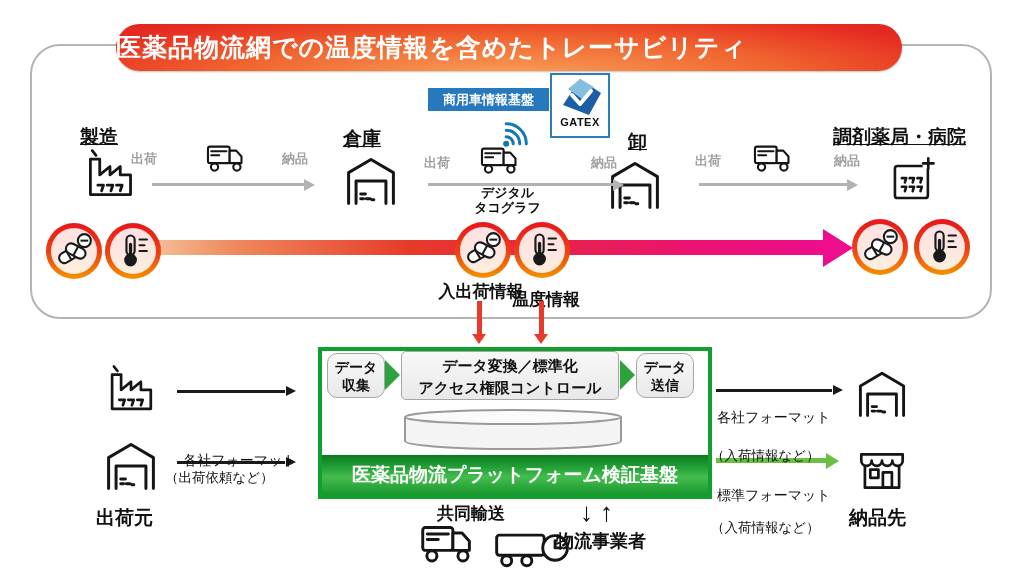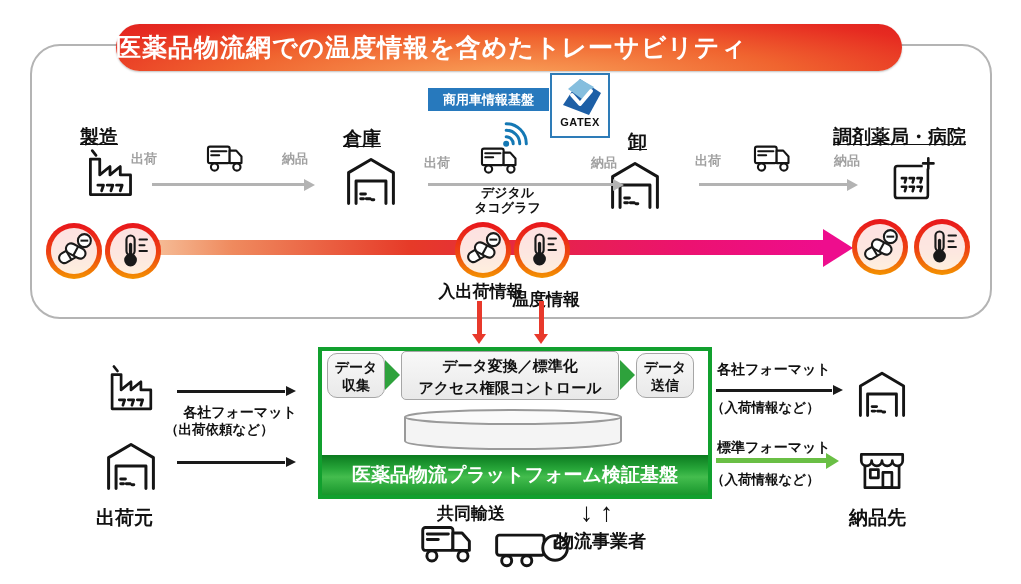--- a/index.html
+++ b/index.html
@@ -49,21 +49,21 @@
   .p-box{position:absolute;background:linear-gradient(180deg,#f8f8f8,#e9e9e9);border:1.5px solid #a6a6a6;
           box-sizing:border-box;text-align:center;font-weight:bold;}
   .p-small{width:58px;height:45px;border-radius:10px;font-size:14px;line-height:1.3;padding-top:4px;}
   .p-wide{left:79px;top:0px;width:218px;height:49px;border-radius:5px;font-size:15px;line-height:1.45;padding-top:3px;}
   .tri-green{position:absolute;width:0;height:0;border-left:15px solid #2ea23c;
           border-top:15px solid transparent;border-bottom:15px solid transparent;}
   .band{position:absolute;left:0;bottom:0;width:100%;height:40px;color:#fff;font-size:19px;font-weight:bold;
           text-align:center;line-height:40px;
           background:linear-gradient(180deg,#0b7a1f 0%,#27a639 35%,#44bd4e 55%,#18962c 100%);}
   .db-txt{position:absolute;left:80px;top:68px;width:222px;text-align:center;font-size:15px;font-weight:bold;}
-  .fmt{font-weight:bold;z-index:3;white-space:nowrap;}
+  .fmt{font-weight:normal;z-index:3;white-space:nowrap;margin-top:48px;}
   .big-lbl{font-size:19px;font-weight:bold;z-index:3;white-space:nowrap;}
   .mid-lbl{font-size:17px;font-weight:bold;z-index:3;white-space:nowrap;}
   .ud{font-size:26px;font-weight:bold;z-index:3;line-height:1;}
   svg{display:block;}
 </style>
 </head>
 <body>
 
 <div id="canvas">
 

